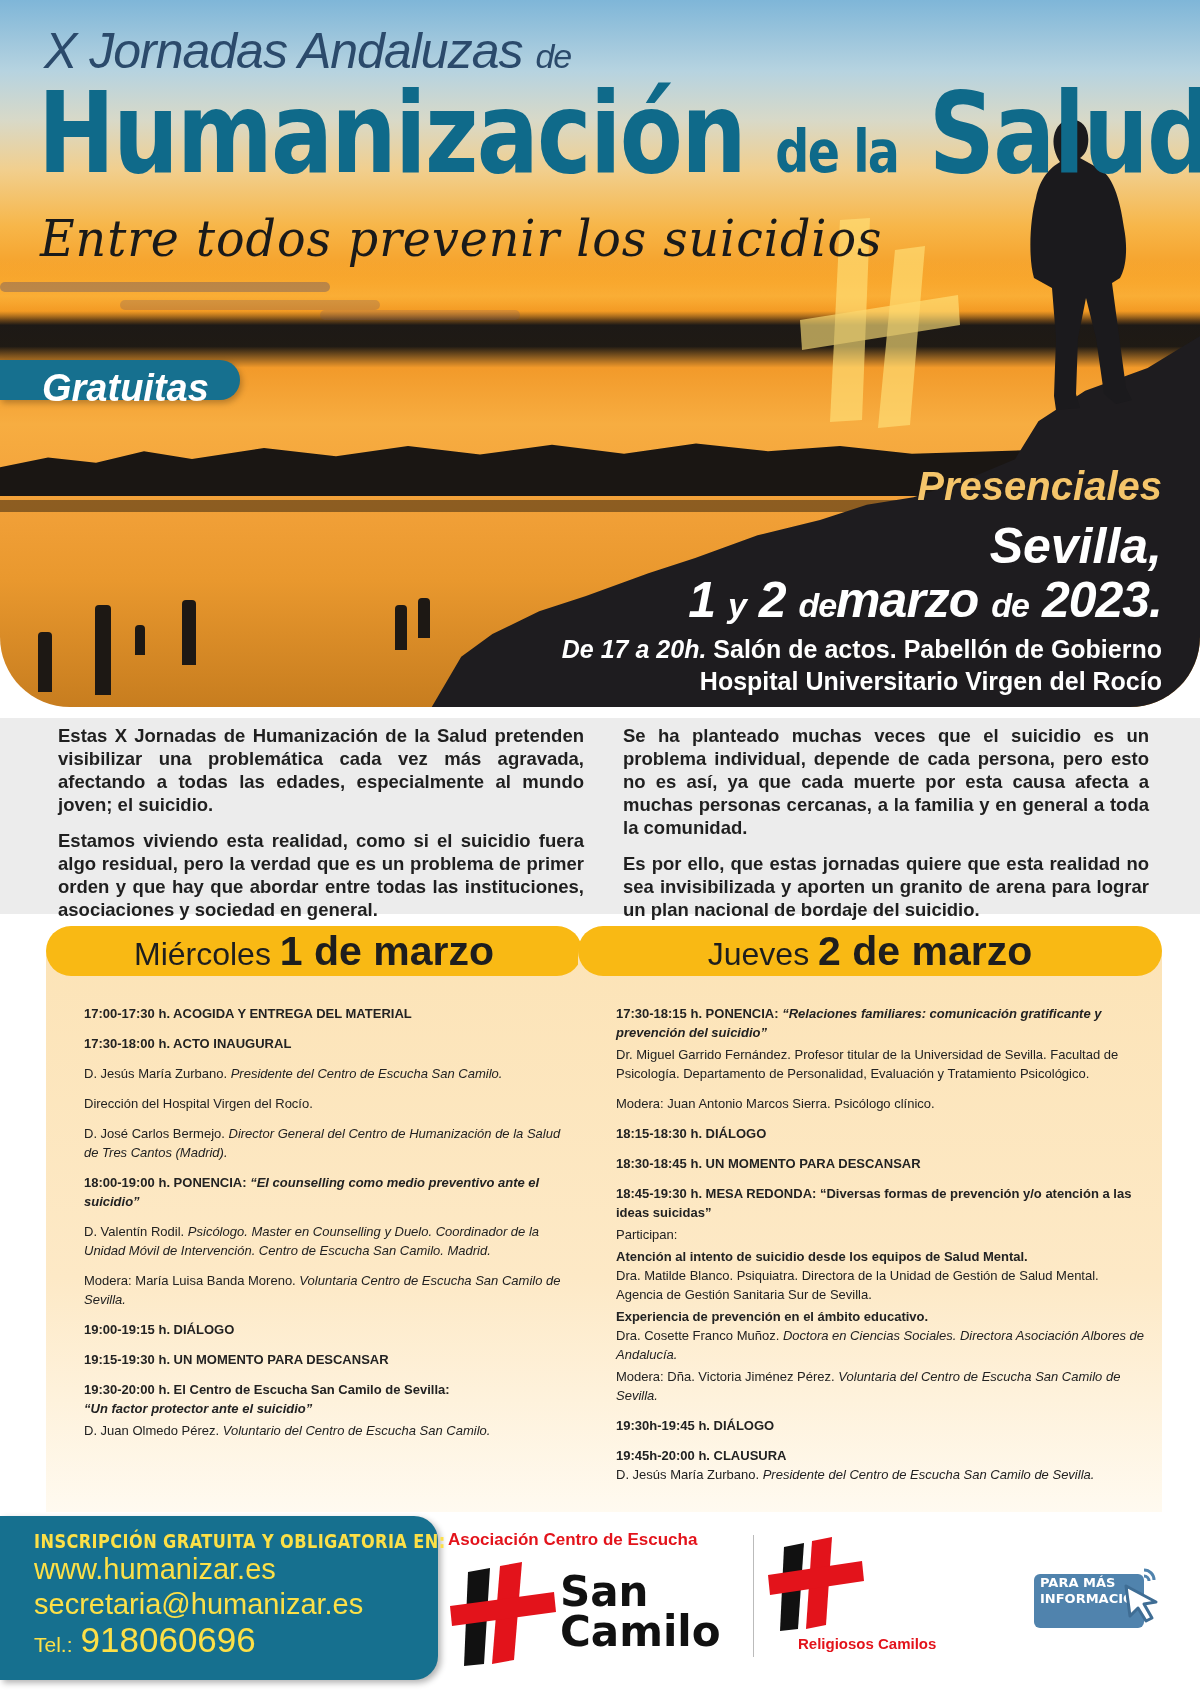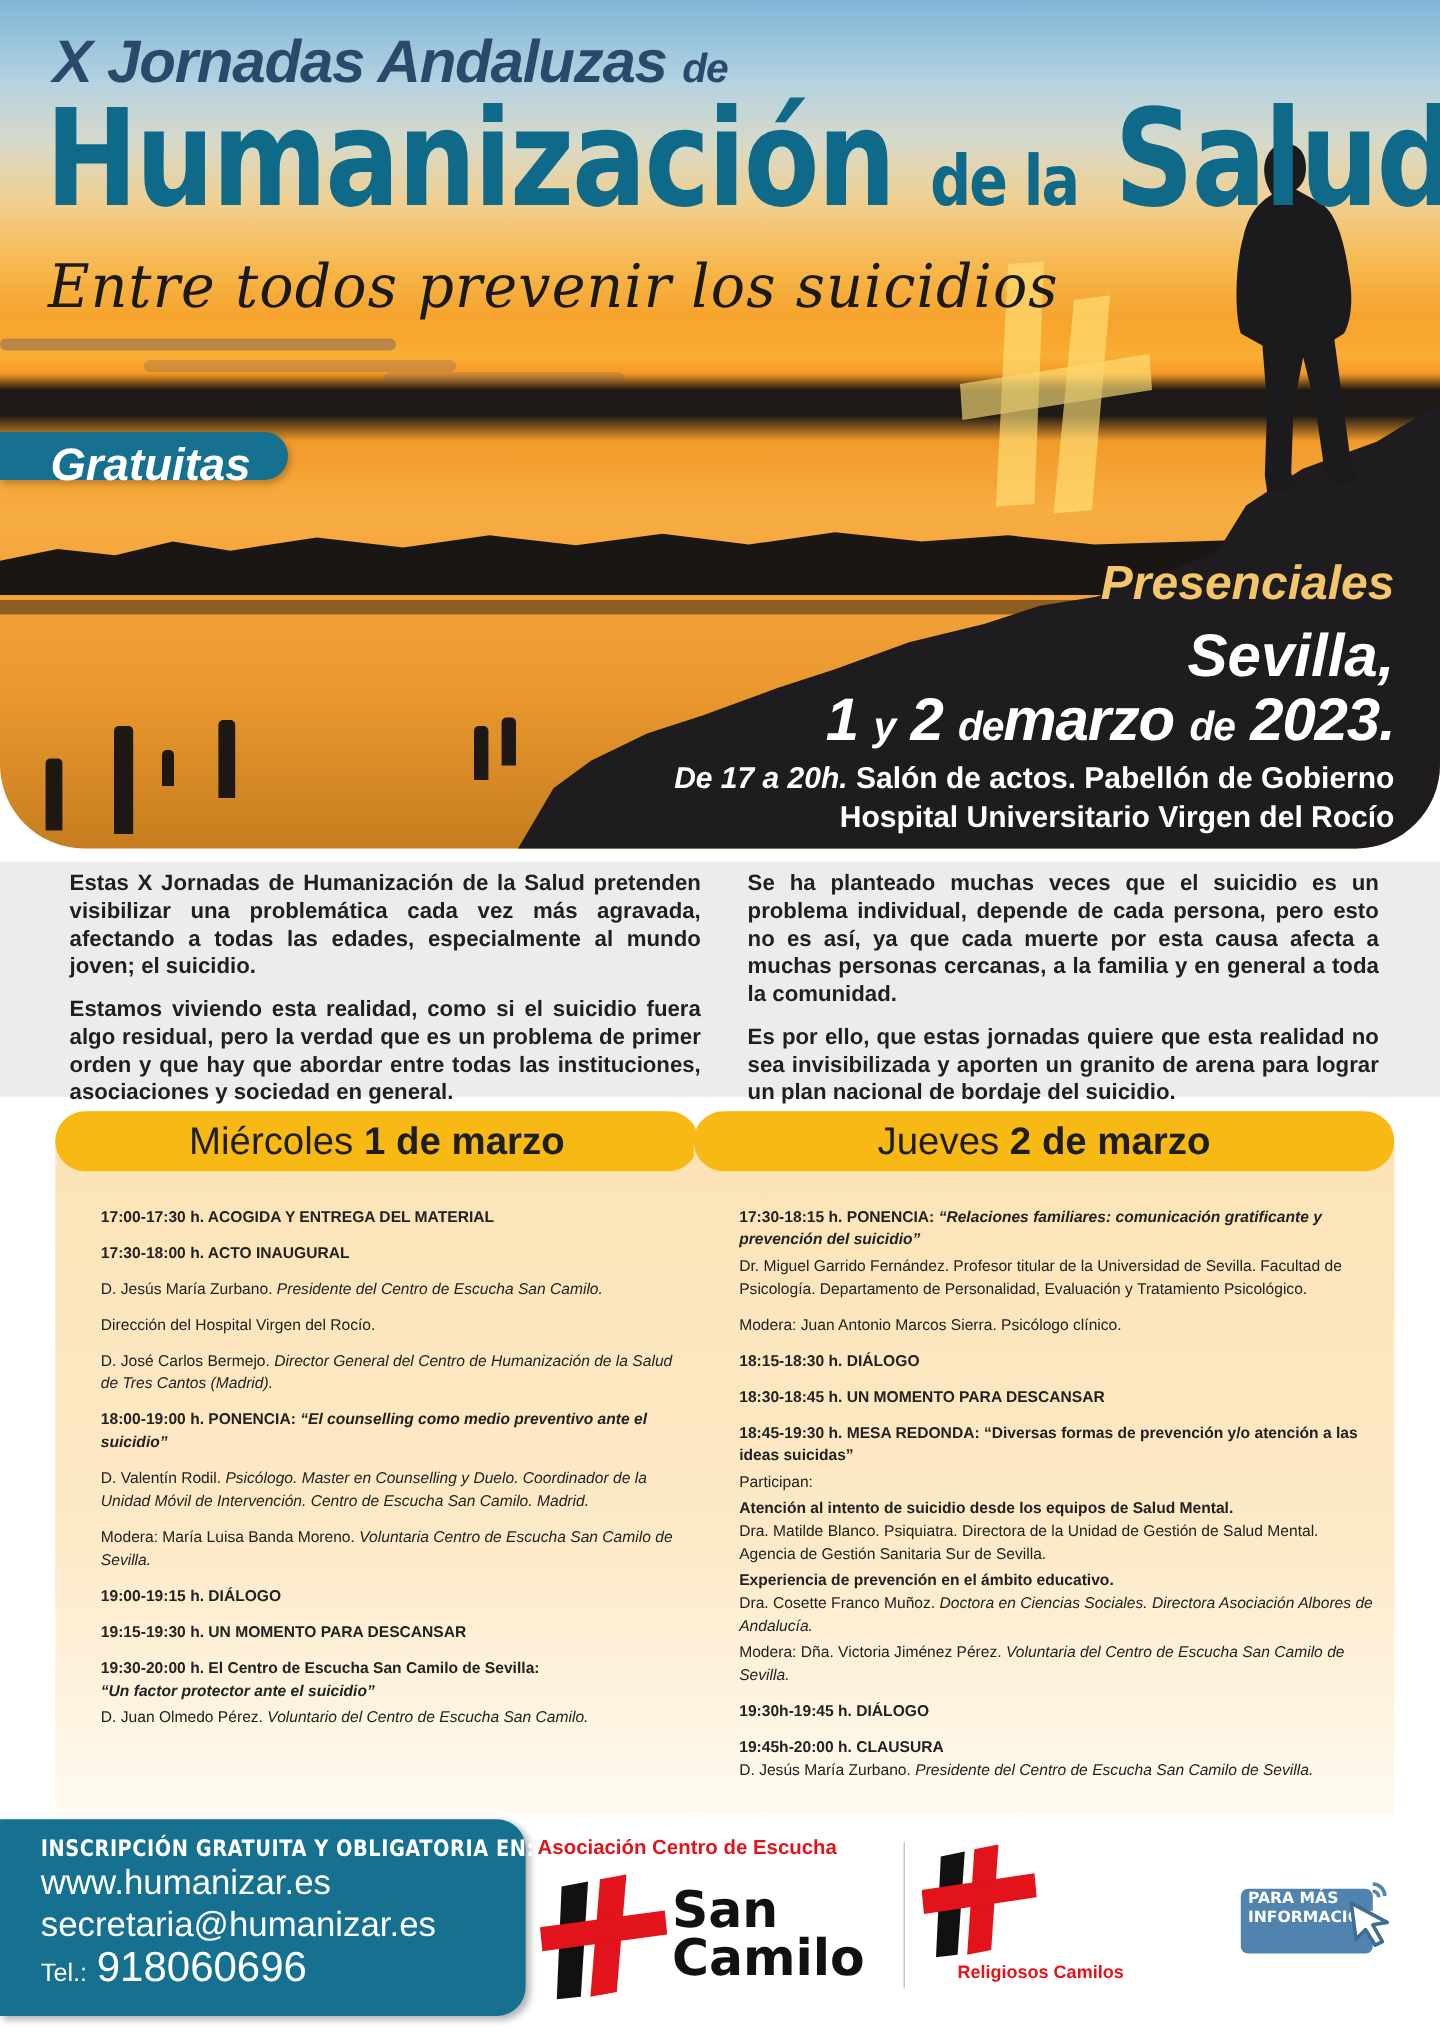--- a/index.html
+++ b/index.html
@@ -11,21 +11,21 @@
   .hero .sky-glow { position: absolute; left: 0; top: 260px; width: 1200px; height: 60px; background: linear-gradient(180deg, rgba(255,200,90,0) 0%, rgba(255,190,70,0.6) 60%, rgba(255,180,60,0)); }
   .hero .cloud { position: absolute; height: 10px; border-radius: 6px; background: rgba(110,90,100,0.45); }
   .hero .treeline { position: absolute; left: 0; top: 432px; width: 1200px; height: 64px; background: #1a1613; clip-path: polygon(0 55%, 4% 40%, 8% 48%, 12% 30%, 16% 42%, 22% 25%, 28% 38%, 34% 22%, 40% 35%, 46% 20%, 52% 34%, 58% 18%, 64% 30%, 70% 22%, 76% 34%, 100% 20%, 100% 100%, 0 100%); }
   .hero .reflection { position: absolute; left: 0; top: 500px; width: 1200px; height: 12px; background: rgba(40,25,10,0.5); }
   .hero .post { position: absolute; background: #1d1814; border-radius: 4px 4px 0 0; }
   .hero .hill { position: absolute; left: 430px; top: 330px; width: 780px; height: 380px; background: #1e1c1f;
     clip-path: polygon(100% 0%, 92% 10%, 84% 16%, 78% 24%, 75% 34%, 68% 40%, 62% 44%, 56% 46%, 50% 50%, 42% 54%, 34% 60%, 28% 64%, 20% 70%, 14% 74%, 8% 80%, 4% 86%, 0% 100%, 100% 100%); }
   .hero .person { position: absolute; left: 1020px; top: 118px; width: 120px; height: 300px; }
   .hero .cross-ghost { position: absolute; left: 800px; top: 210px; width: 160px; height: 220px; opacity: 0.85; }
 
-  .title-1 { position: absolute; left: 44px; top: 22px; font-size: 50px; font-weight: bold; font-style: italic; color: #2b4a6b; letter-spacing: -1px; }
+  .title-1 { position: absolute; left: 44px; top: 22px; font-size: 50px; font-weight: normal; font-style: italic; color: #2b4a6b; letter-spacing: -1px; }
   .title-1 .small { font-size: 34px; }
   .title-2 { position: absolute; left: 38px; top: 68px; font-size: 112px; font-weight: bold; color: #0f6a8a; letter-spacing: -2px; font-family: "DejaVu Sans", sans-serif; transform: scaleX(0.82); transform-origin: left; white-space: nowrap; }
   .title-2 .small { font-size: 58px; }
   .subtitle { position: absolute; left: 40px; top: 210px; font-size: 50px; color: #1a1a1a; font-family: "DejaVu Serif", serif; font-style: italic; letter-spacing: 1px; transform: scaleX(0.95); transform-origin: left; }
 
   .badge-gratuitas { position: absolute; left: 0; top: 360px; width: 240px; height: 40px; background: #16708f; border-top-right-radius: 28px; border-bottom-right-radius: 28px; color: #fff; font-size: 38px; font-weight: bold; font-style: italic; padding-left: 42px; line-height: 56px; box-shadow: 2px 3px 6px rgba(0,0,0,0.25); }
 
   .event-info { position: absolute; right: 38px; top: 464px; text-align: right; color: #fff; }
   .presenciales { font-size: 40px; font-weight: bold; font-style: italic; color: #f5c56a; }
   .city { font-size: 50px; font-weight: bold; font-style: italic; margin-top: 8px; }
@@ -39,29 +39,29 @@
   .intro .col { position: absolute; top: 6px; width: 526px; font-size: 18.5px; line-height: 23px; color: #1f1f1f; text-align: justify; font-weight: bold; }
   .intro .col p { margin-bottom: 13px; }
   .intro .col.left { left: 58px; }
   .intro .col.right { left: 623px; }
 
   
   .day { position: absolute; top: 926px; width: 536px; height: 586px; background: linear-gradient(180deg, #fce3b6 0%, #fde9c6 60%, #fffaf0 100%); border-top-left-radius: 30px; border-top-right-radius: 30px; }
   .day.left { left: 46px; }
   .day.right { left: 578px; width: 584px; }
   .day-header { height: 50px; background: #f9b914; border-radius: 30px; text-align: center; line-height: 50px; font-size: 32px; color: #1e1e1e; }
-  .day-header b { font-size: 32px; }
+  .day-header b { font-size: 41px; }
   .sched { padding: 28px 18px 0 18px; font-size: 13px; line-height: 19px; color: #222; margin-left: 20px; }
   .sched .it { margin-bottom: 11px; }
   .sched .t { font-weight: bold; }
   .sched i { font-style: italic; }
   .sched .tight { margin-bottom: 3px; }
 
   
-  .reg { position: absolute; left: 0; top: 1516px; width: 438px; height: 164px; background: #16708f; border-top-right-radius: 24px; border-bottom-right-radius: 24px; color: #ffffff; padding: 14px 0 0 34px; box-shadow: 3px 3px 6px rgba(0,0,0,0.3); }
+  .reg { position: absolute; left: 0; top: 1516px; width: 438px; height: 164px; background: #16708f; border-top-right-radius: 24px; border-bottom-right-radius: 24px; color: #fde047; padding: 14px 0 0 34px; box-shadow: 3px 3px 6px rgba(0,0,0,0.3); }
   .reg .label { font-size: 19px; font-weight: bold; font-family: "DejaVu Sans", sans-serif; transform: scaleX(0.85); transform-origin: left; white-space: nowrap; letter-spacing: 0.5px; }
   .reg .line { font-size: 29px; line-height: 35px; }
   .reg .tel-label { font-size: 21px; }
   .reg .tel { font-size: 35px; }
 
   .logo1 { position: absolute; left: 448px; top: 1530px; width: 270px; height: 140px; }
   .logo1 .head { color: #e3131b; font-size: 17px; font-weight: bold; white-space: nowrap; }
   .logo1 .name { position: absolute; left: 112px; top: 42px; font-size: 42px; line-height: 40px; font-weight: bold; color: #111; font-family: "DejaVu Sans", sans-serif; }
   .divider { position: absolute; left: 753px; top: 1535px; width: 1px; height: 122px; background: #bbb; }
   .logo2 { position: absolute; left: 768px; top: 1535px; width: 240px; height: 130px; }

